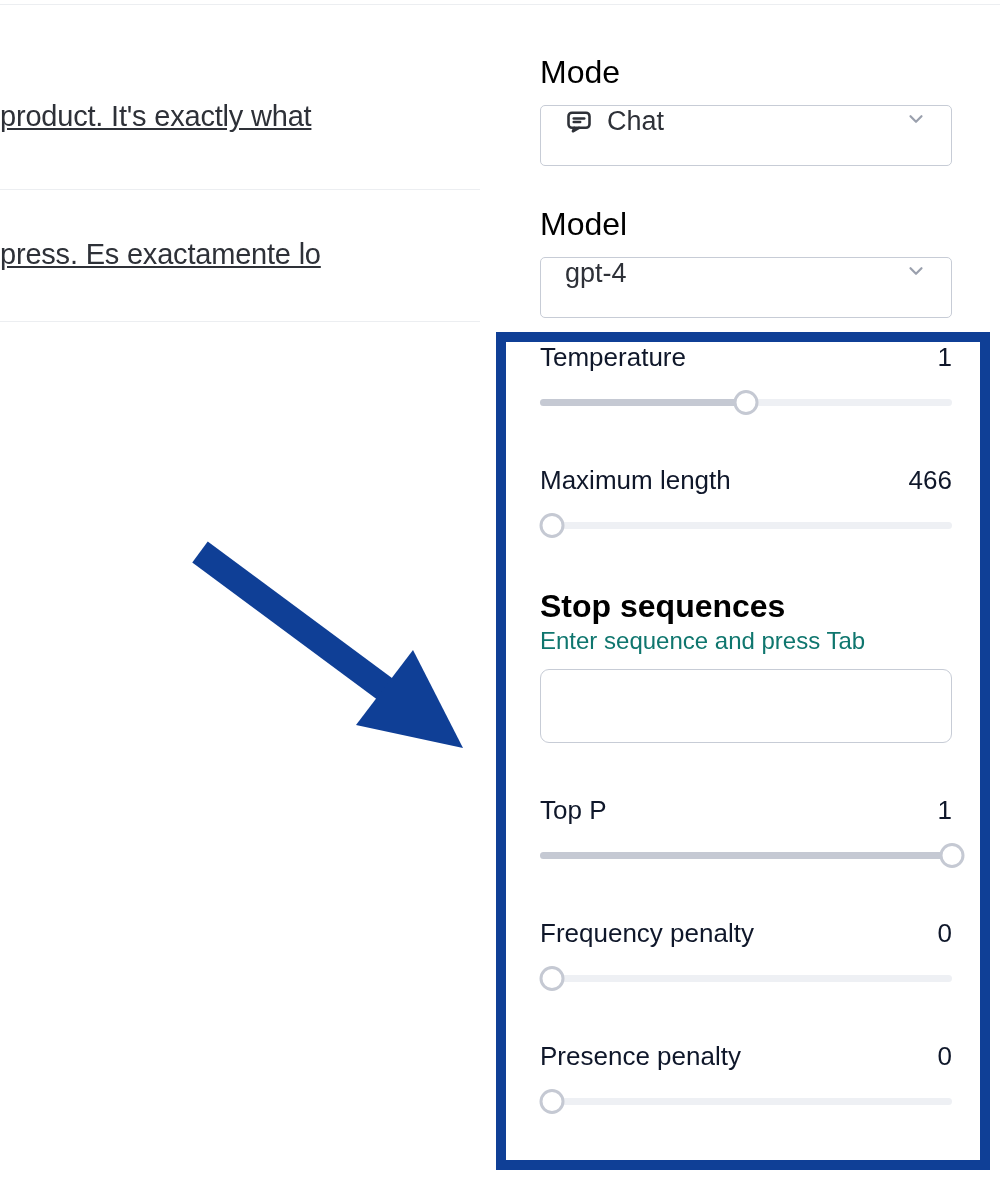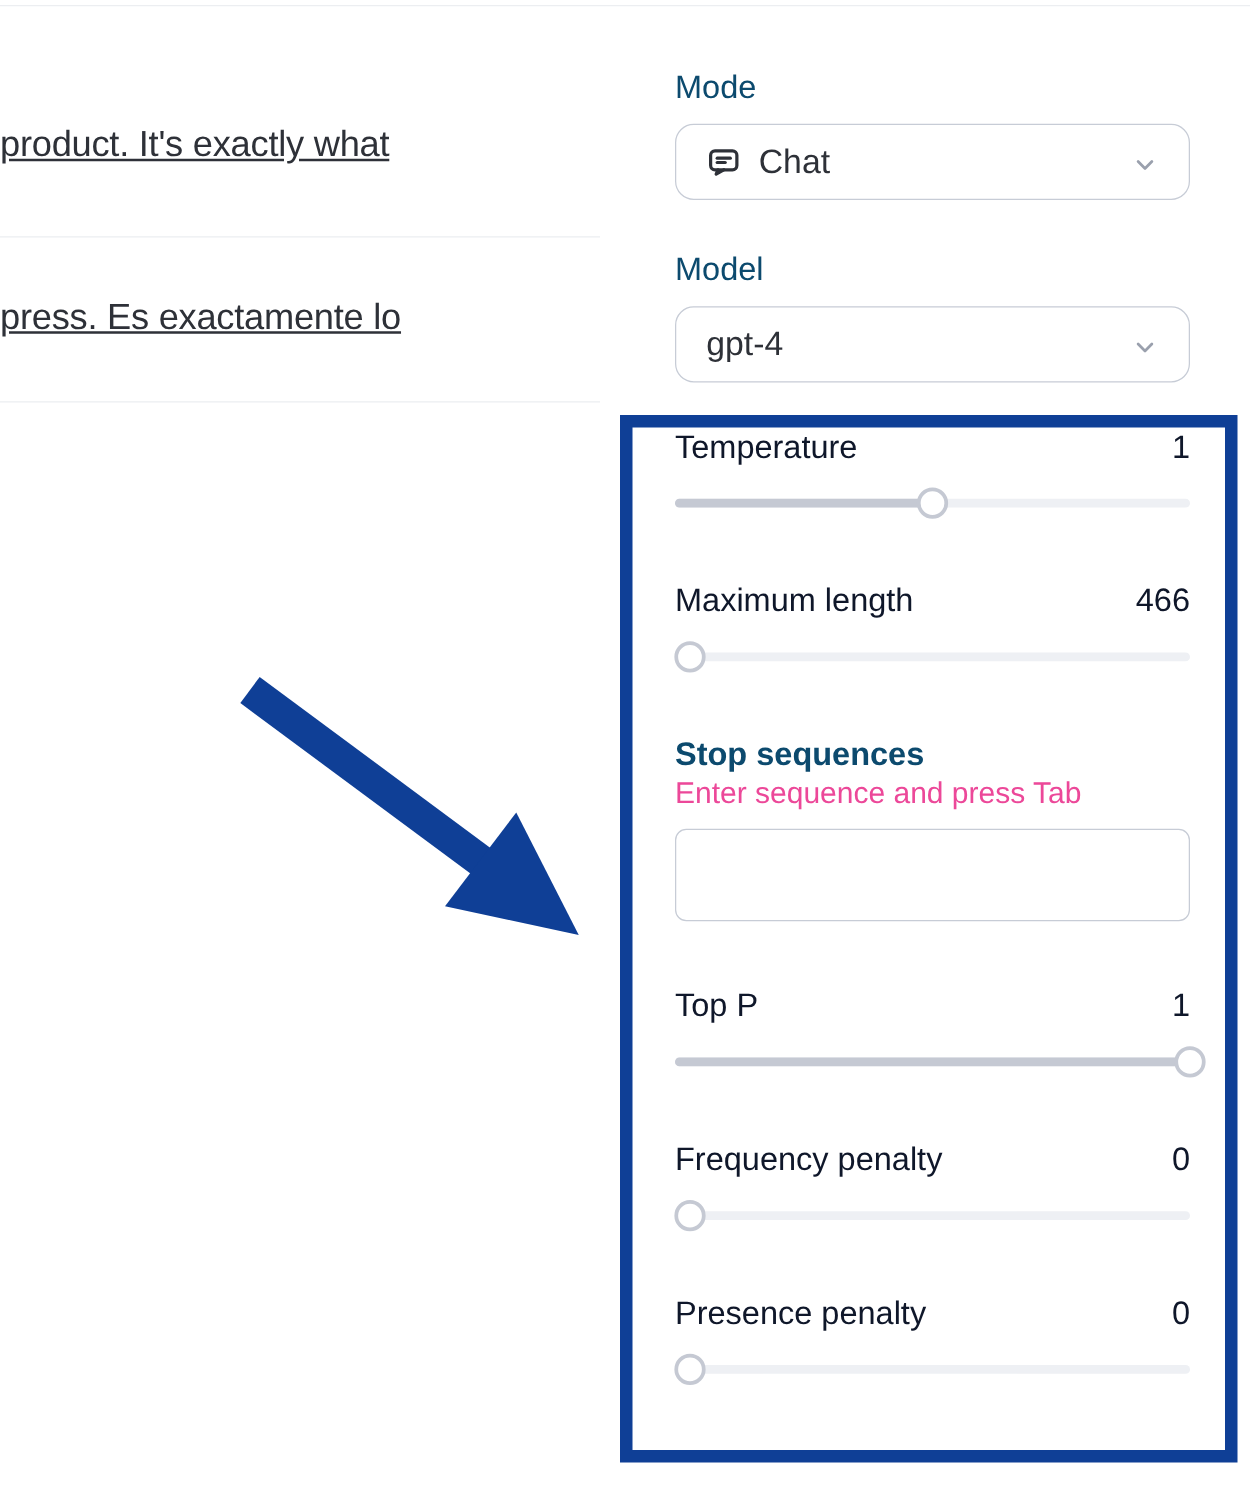--- a/index.html
+++ b/index.html
@@ -41,30 +41,30 @@
   .msg2 { padding-top: 48px; padding-bottom: 50px; }
 
   .sidebar {
     position: absolute;
     right: 48px;
     top: 54px;
     width: 412px;
   }
   .group { margin-bottom: 40px; }
   .group-label {
-    font-size: 26px;
-    color: #0c4a6e;
+    font-size: 32px;
+    color: #000000;
     margin-bottom: 14px;
   }
   .select {
     border: 1px solid #c7ccd6;
-    border-radius: 15px;
+    border-radius: 5px;
     height: 61px;
     display: flex;
-    align-items: center;
+    align-items: flex-start;
     justify-content: space-between;
     padding: 0 24px;
     font-size: 27px;
     color: #2e3138;
     background: #fff;
     cursor: pointer;
   }
   .select .left { display: flex; align-items: center; gap: 14px; }
   .chat-icon { width: 28px; height: 28px; flex-shrink:0; }
   .chevron { width: 22px; height: 22px; flex-shrink:0; }
@@ -122,21 +122,21 @@
     width: 25px; height: 25px;
     border-radius: 50%;
     background: #fff;
     border: 3px solid #c5c9d3;
     transform: translateX(-50%);
   }
 
   .stop-group .group-label { margin-bottom: 2px; font-weight: bold; }
   .stop-hint {
     font-size: 24px;
-    color: #ec4899;
+    color: #0f766e;
     margin-bottom: 14px;
   }
   .stop-input {
     width: 100%;
     height: 74px;
     border: 1px solid #c7ccd6;
     border-radius: 9px;
     font-size: 24px;
     padding: 0 20px;
     outline: none;

